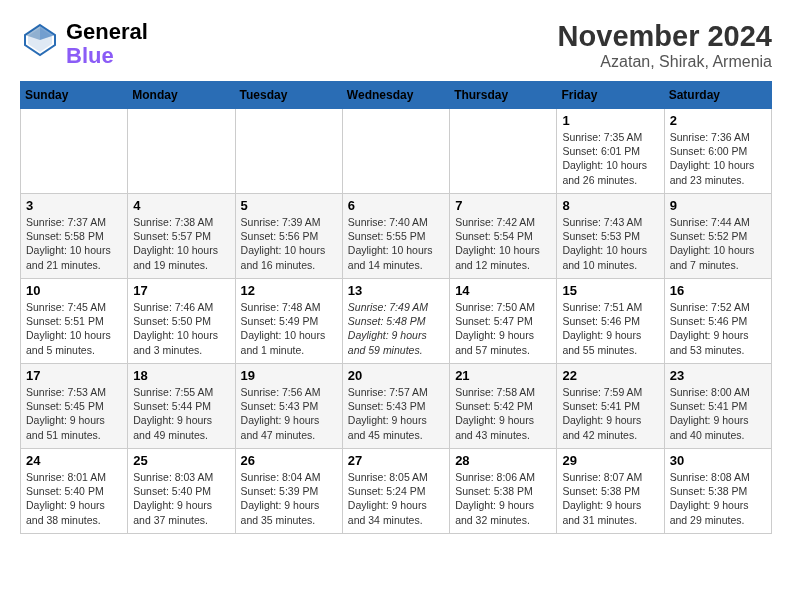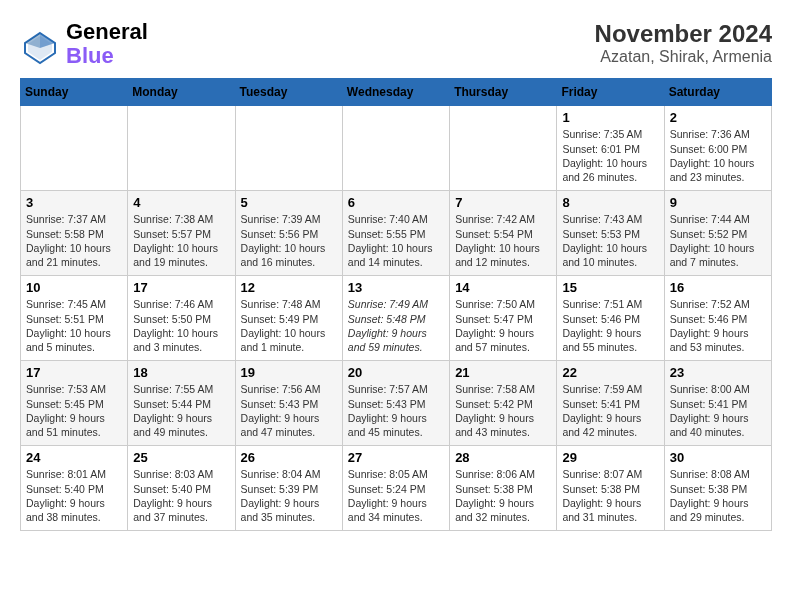--- a/index.html
+++ b/index.html
@@ -11,39 +11,39 @@
       padding: 20px;
     }
     .header {
       display: flex;
       justify-content: space-between;
       align-items: flex-start;
       margin-bottom: 10px;
     }
     .logo {
       display: flex;
-      align-items: flex-end;
+      align-items: flex-start;
       gap: 6px;
     }
     .logo-text {
       font-size: 22px;
       font-weight: bold;
       line-height: 1.1;
     }
     .logo-text .general { display: block; }
     .logo-text .blue { display: block; color: #8b5cf6; }
     .logo-icon {
       width: 40px;
       height: 40px;
     }
     .title-block {
       text-align: right;
     }
     .month-title {
-      font-size: 24px;
+      font-size: 29px;
       font-weight: bold;
       color: #333;
     }
     .location {
       font-size: 16px;
       color: #555;
     }
     .calendar {
       width: 100%;
       border-collapse: collapse;

